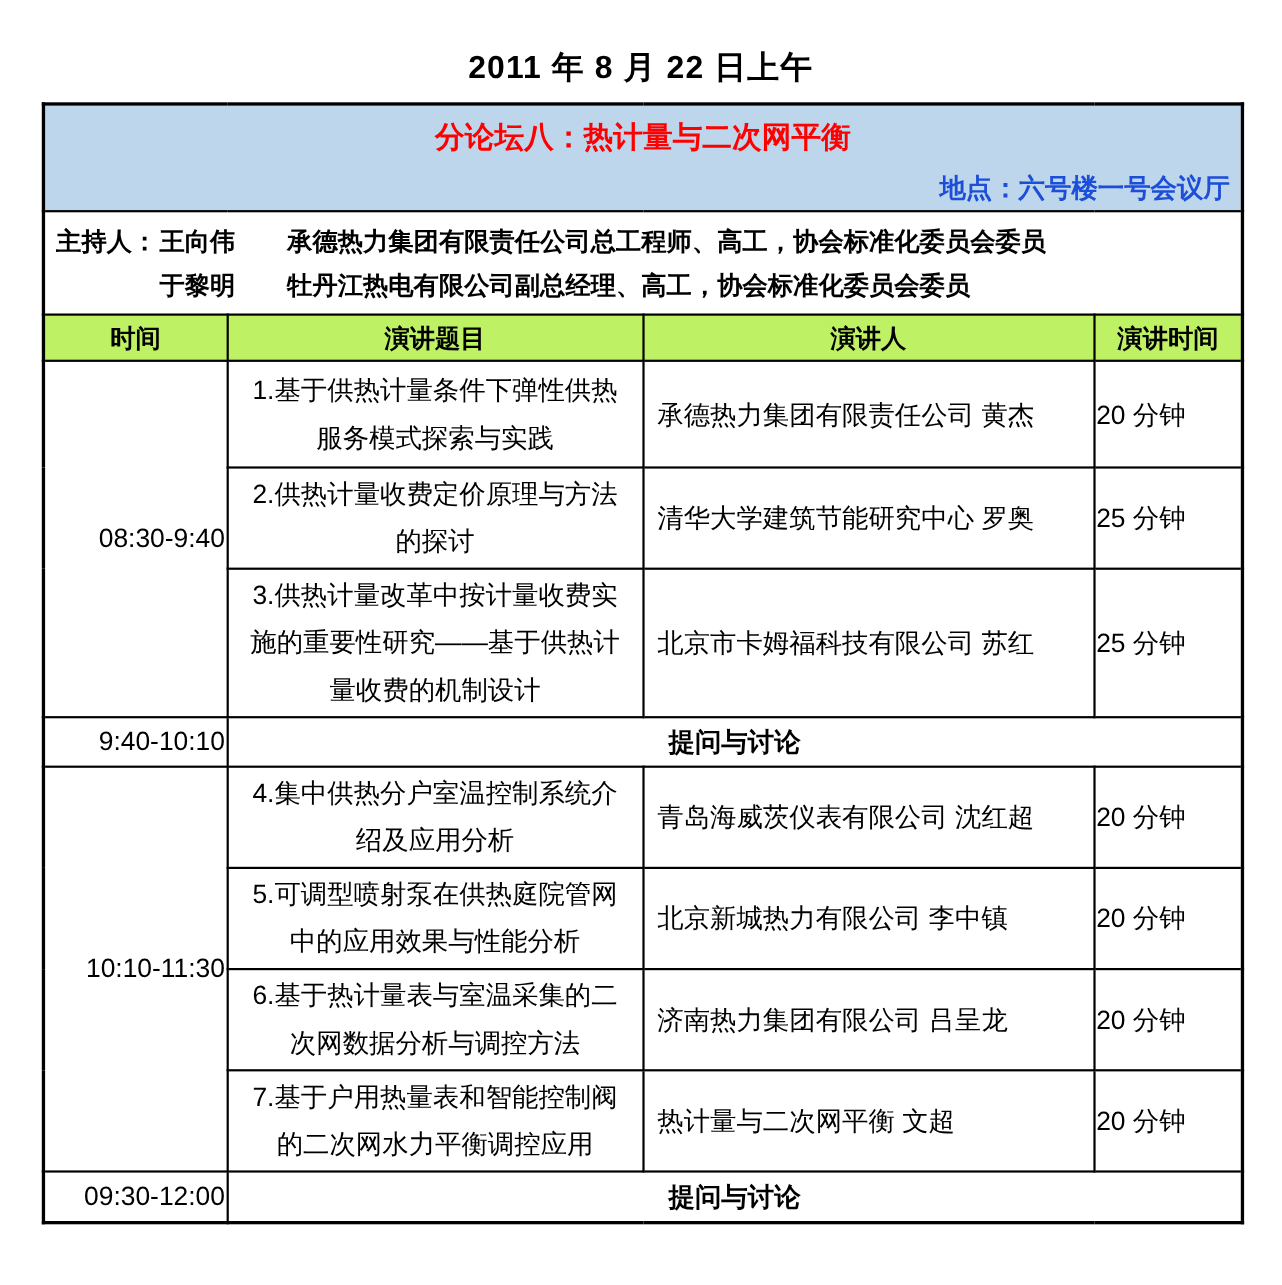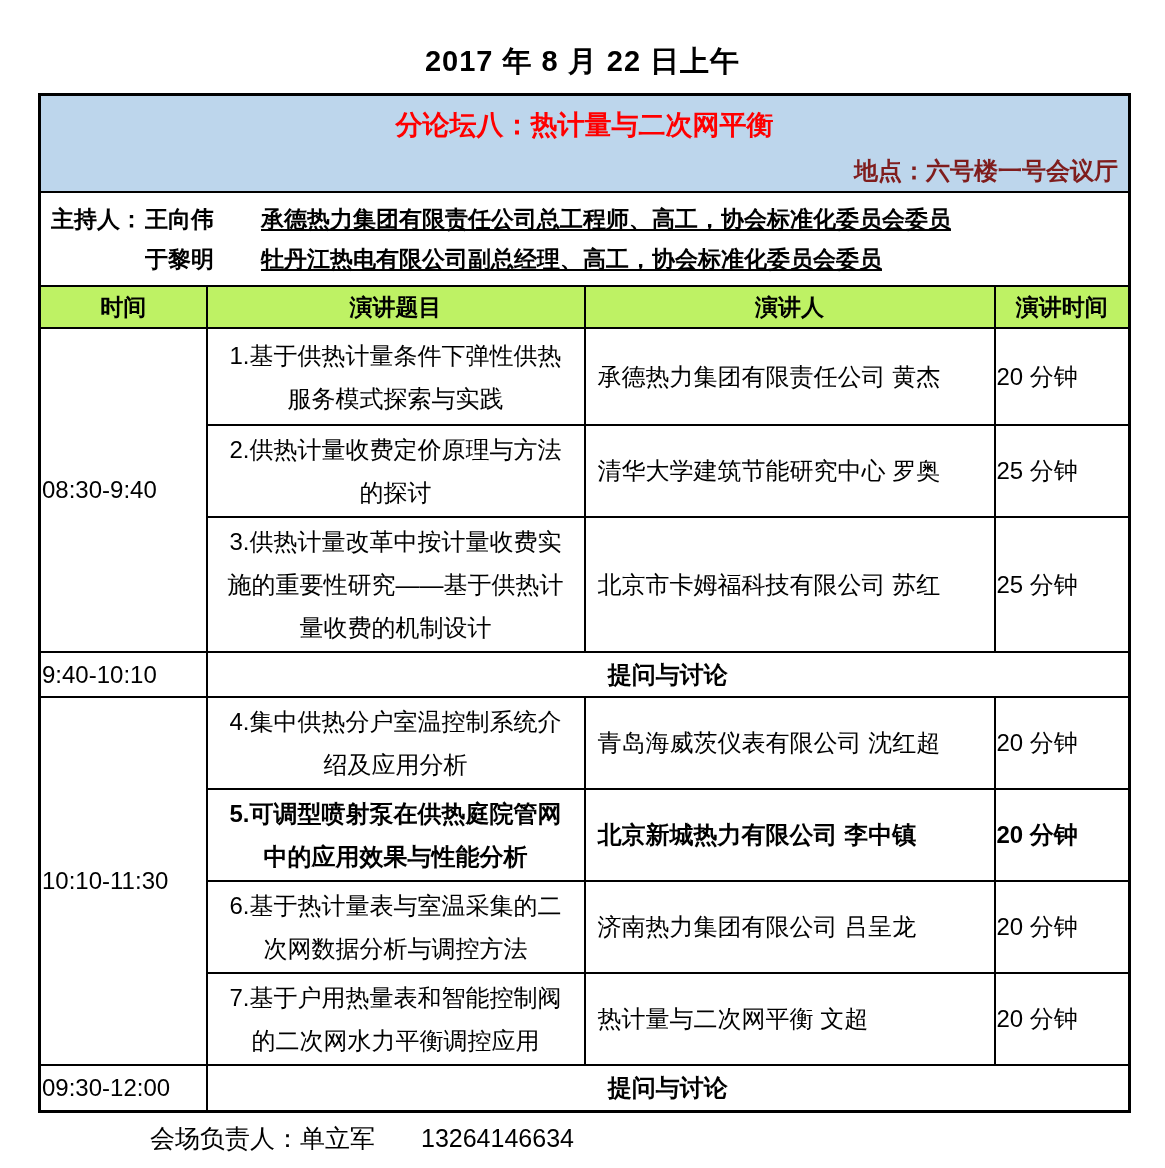--- a/index.html
+++ b/index.html
@@ -19,51 +19,51 @@
   table.agenda td, table.agenda th { border:2px solid #000; vertical-align:middle; }
 
   tr.rh-banner { height:97px; }
   tr.rh-host   { height:93px; }
   tr.rh-head   { height:42px; }
   tr.rh-r1 { height:97px; }
   tr.rh-r2 { height:83px; }
   tr.rh-r3 { height:128px; }
   tr.rh-d1 { height:45px; }
   tr.rh-r4 { height:90px; }
-  tr.rh-r5 { height:90px;font-weight:bold; }
+  tr.rh-r5 { height:90px; }
   tr.rh-r6 { height:90px; }
   tr.rh-r7 { height:84px; }
   tr.rh-d2 { height:46px; }
 
   td.banner-cell { background:#BDD6EC; padding:4px 10px; }
   .forum-title   { text-align:center; font-size:27px; font-weight:bold; color:#FF0000; margin-top:7px; }
-  .forum-location{ text-align:right;  font-size:24px; font-weight:bold; color:#7f1d1d; margin-top:12px; }
+  .forum-location{ text-align:right;  font-size:24px; font-weight:bold; color:#1d4ed8; margin-top:12px; }
 
   td.host-cell { padding:6px 10px; font-size:23px; font-weight:bold; text-align:left; }
-  .host-line  { line-height:40px; white-space:nowrap;text-decoration:underline; }
+  .host-line  { line-height:40px; white-space:nowrap; }
   .host-label { display:inline-block; width:94px; }
   .host-name  { display:inline-block; min-width:70px; margin-right:46px; }
 
   tr.rh-head th { font-size:23px; font-weight:bold; text-align:center; background:#bef264; }
 
-  td.time       { text-align:left; font-size:24px; }
+  td.time       { text-align:right; font-size:24px; }
   td.talk-title { font-size:24px; line-height:43px; padding:2px 12px; text-align:center; }
   td.speaker    { font-size:24px; padding:2px 12px; text-align:left; }
   td.duration   { font-size:24px; }
   td.discussion { text-align:center; font-size:24px;font-weight:bold; }
 
   .footer { position:absolute; left:150px; top:1122px; font-size:25px; }
   .footer .phone { margin-left:46px; }
 </style>
 </head>
 <body>
 
 <div class="page">
 
-  <h1 class="doc-title">2017 年 8 月 22 日上午</h1>
+  <h1 class="doc-title">2011 年 8 月 22 日上午</h1>
 
   <table class="agenda">
     <colgroup>
       <col style="width:167px">
         <col style="width:378px">
         <col style="width:410px">
         <col style="width:135px">
     </colgroup>
     <tbody>
       <tr class="rh-banner">
@@ -135,17 +135,14 @@
         <td class="duration">20 分钟</td>
       </tr>
 
       <tr class="rh-d2">
         <td class="time">09:30-12:00</td>
         <td class="discussion" colspan="3">提问与讨论</td>
       </tr>
     </tbody>
   </table>
 
-  <div class="footer">
-    <span>会场负责人：单立军</span><span class="phone">13264146634</span>
-  </div>
 
 </div>
 
 </body></html>

